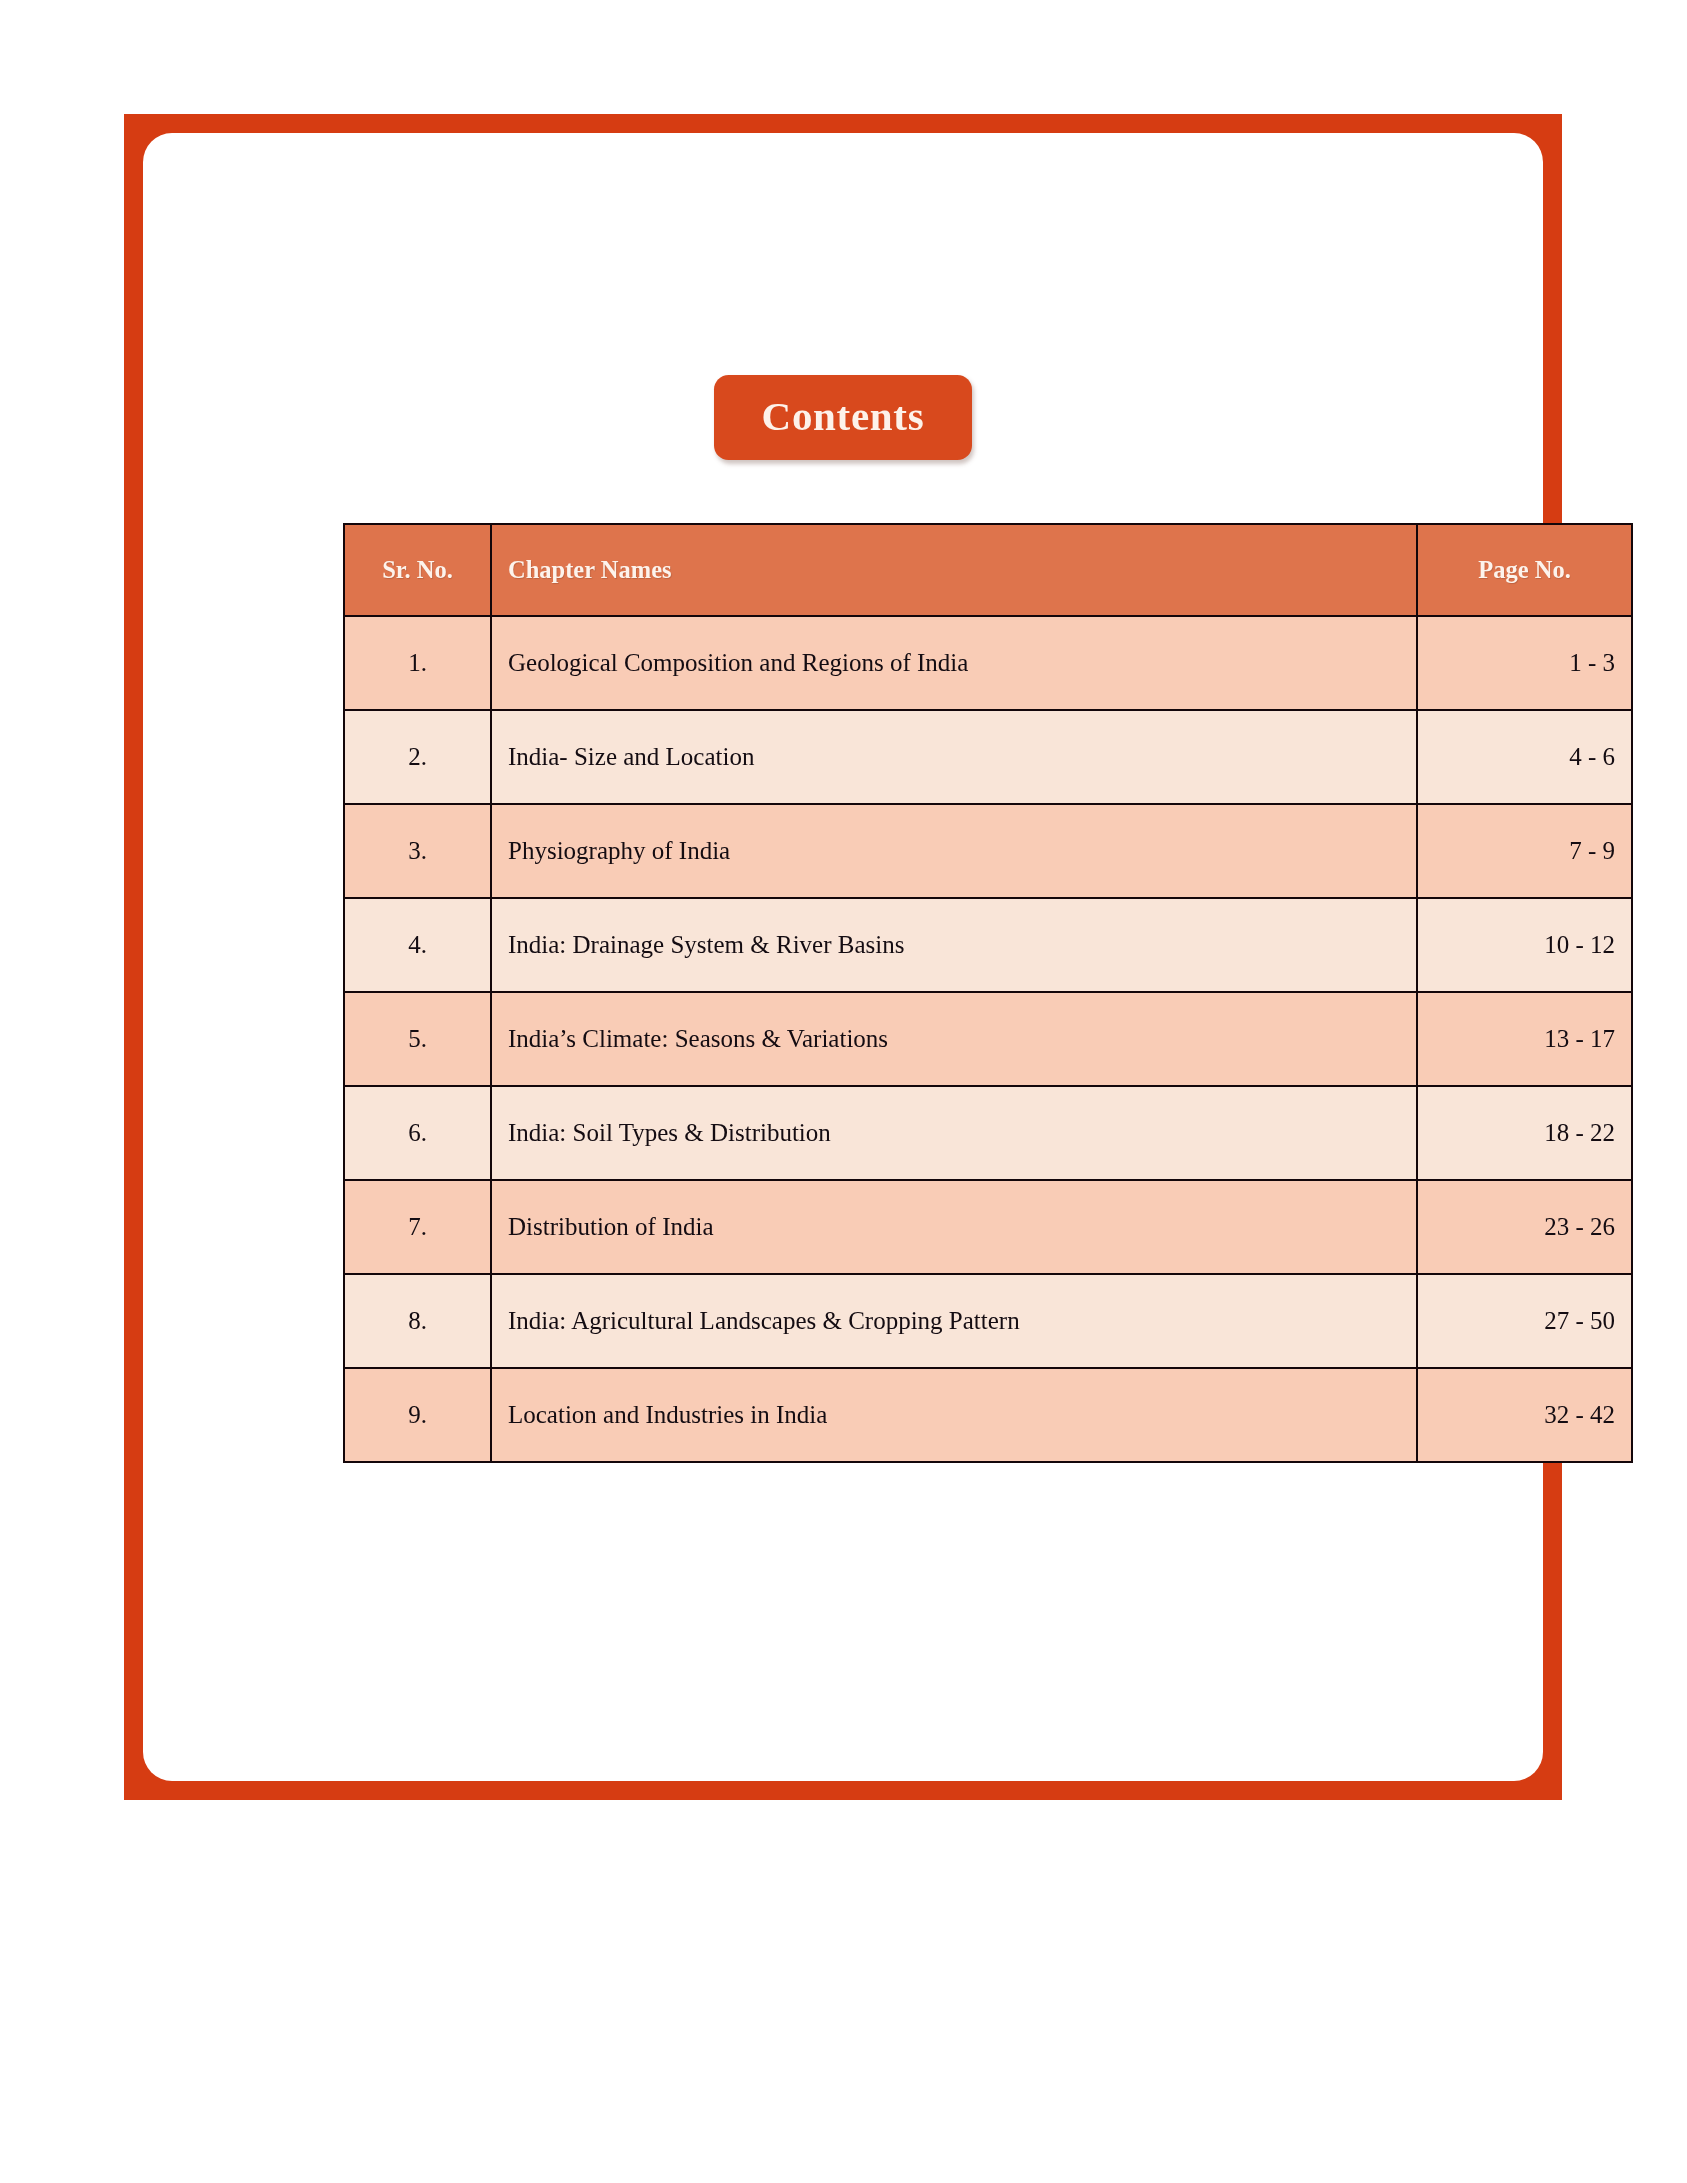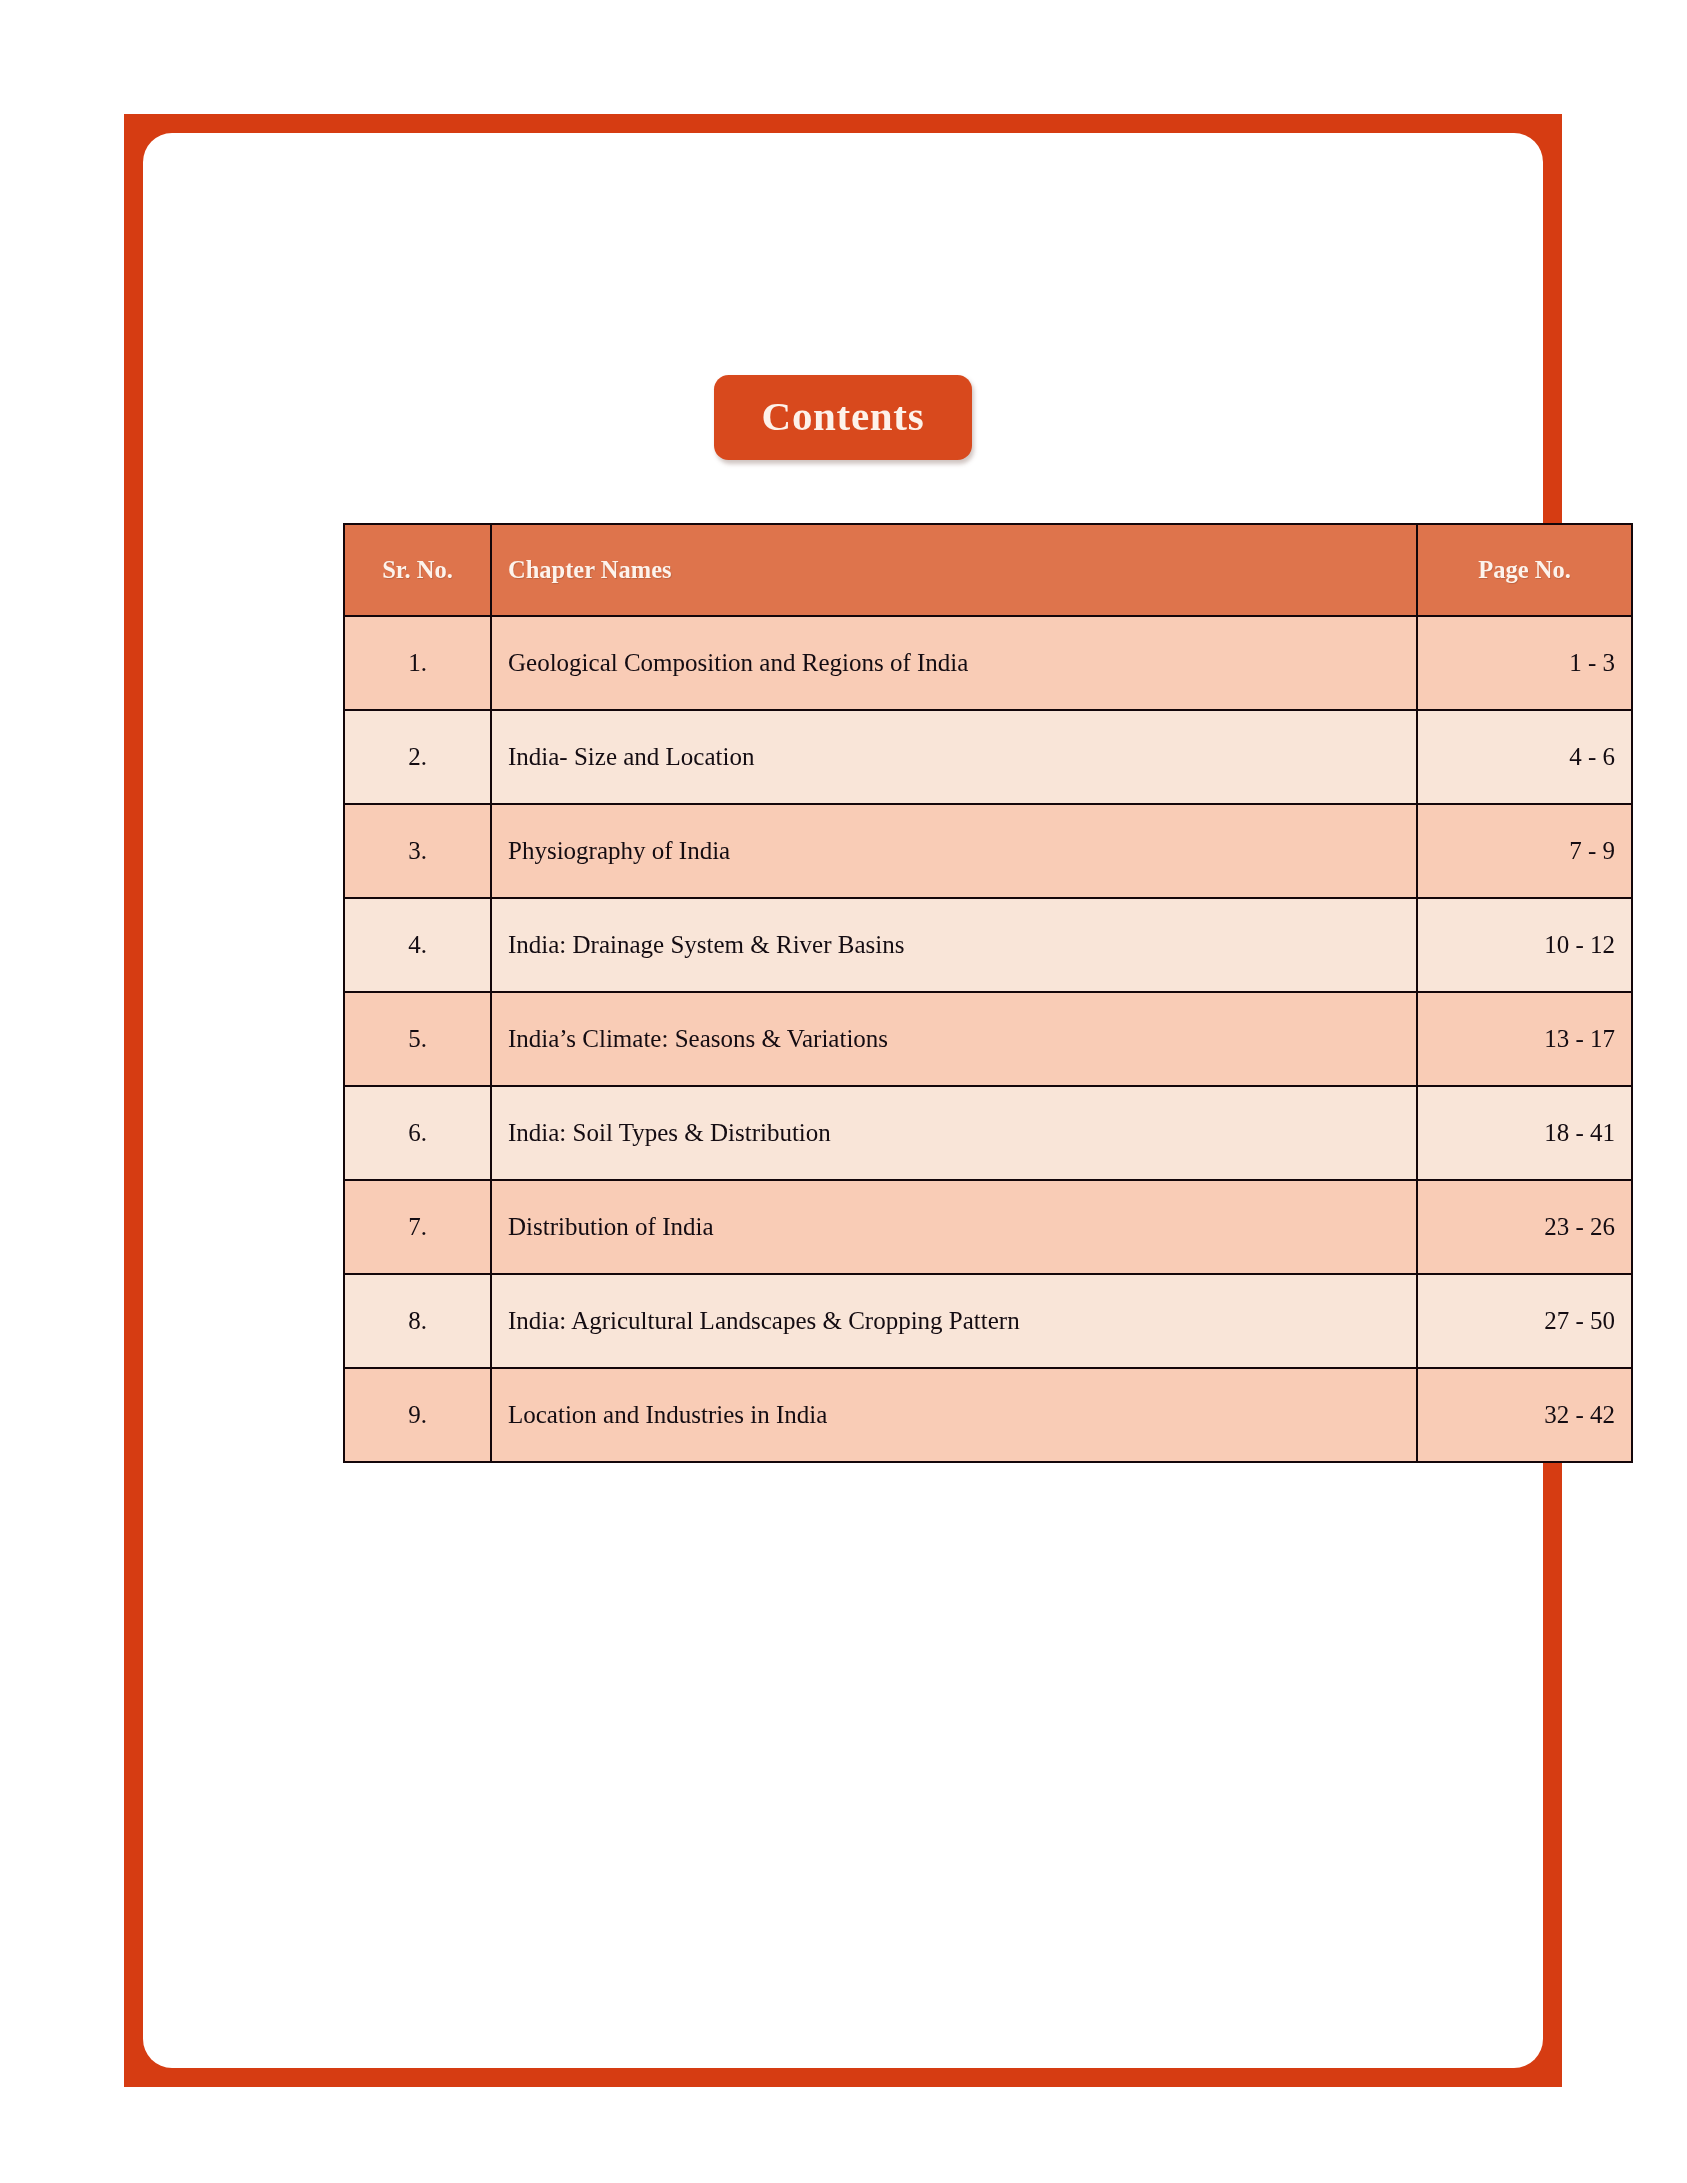--- a/index.html
+++ b/index.html
@@ -14,21 +14,21 @@
     font-family: "Liberation Serif", serif;
     overflow: hidden;
   }
 
   
   #page-frame {
     position: absolute;
     left: 124px;
     top: 114px;
     width: 1438px;
-    height: 1973px;
+    height: 1686px;
     background: #d63c12;
     box-sizing: border-box;
   }
   #page-inner {
     position: absolute;
     left: 19px;
     top: 19px;
     right: 19px;
     bottom: 19px;
     background: #ffffff;
@@ -156,21 +156,21 @@
             <td class="d-page">10 - 12</td>
           </tr>
           <tr class="odd">
             <td class="d-sr">5.</td>
             <td class="d-name">India’s Climate: Seasons &amp; Variations</td>
             <td class="d-page">13 - 17</td>
           </tr>
           <tr class="even">
             <td class="d-sr">6.</td>
             <td class="d-name">India: Soil Types &amp; Distribution</td>
-            <td class="d-page">18 - 41</td>
+            <td class="d-page">18 - 22</td>
           </tr>
           <tr class="odd">
             <td class="d-sr">7.</td>
             <td class="d-name">Distribution of India</td>
             <td class="d-page">23 - 26</td>
           </tr>
           <tr class="even">
             <td class="d-sr">8.</td>
             <td class="d-name">India: Agricultural Landscapes &amp; Cropping Pattern</td>
             <td class="d-page">27 - 50</td>

